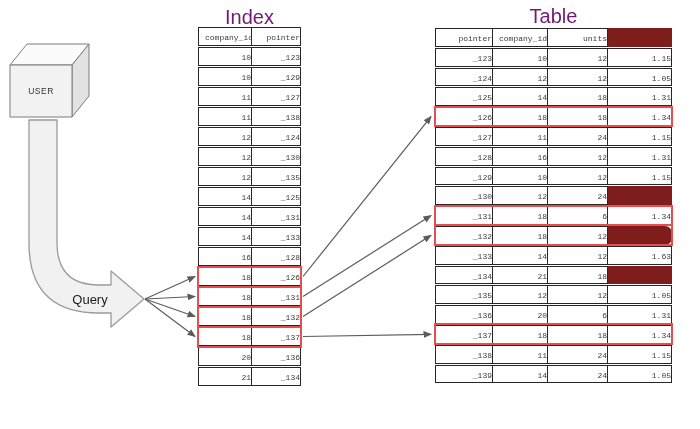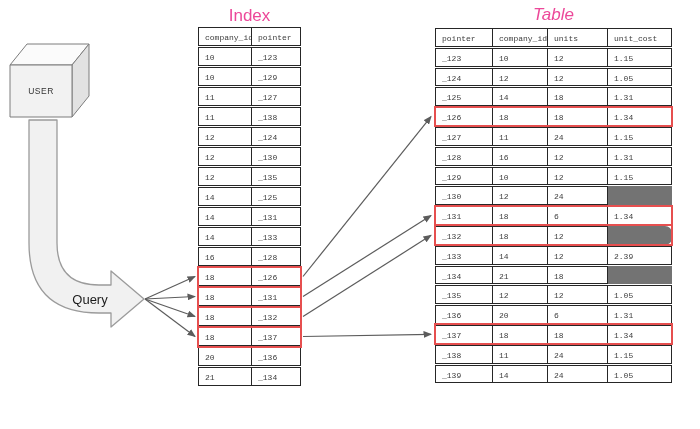--- a/index.html
+++ b/index.html
@@ -1,29 +1,29 @@
 <!DOCTYPE html>
 <html style="--highlight: #e64f4f; --table_border: #262626; --arrow: #5c5c5c; --shape_fill: #f1f1f1; --shape_stroke: #9b9b9b; --text: #3d3d3d;"><head>
 <meta charset="utf-8">
 <style>
   html,body{margin:0;padding:0;background:#fff;}
   .canvas{position:relative;width:700px;height:429px;background:#ffffff;overflow:hidden;
           font-family:"Liberation Sans",sans-serif;}
   #arrow-layer{position:absolute;left:0;top:0;width:700px;height:429px;}
 
-  .title{position:absolute;font-size:17px;font-weight:500;color:#ec4899;text-align:center;
+  .title{position:absolute;font-size:20px;font-weight:500;color:#701a75;text-align:center;
          font-family:"Liberation Sans",sans-serif;}
   #index-title{left:198px;top:6px;width:103px;}
-  #main-title{left:435px;top:5px;width:237px;font-style:italic;}
+  #main-title{left:435px;top:5px;width:237px;}
 
   .dtable{position:absolute;}
   #index-table{left:198px;top:27px;width:103px;}
   #main-table{left:435px;top:28px;width:237px;}
 
-  .trow{display:flex;box-sizing:border-box;margin-bottom:1px;position:relative;background:#737373;}
+  .trow{display:flex;box-sizing:border-box;margin-bottom:1px;position:relative;background:#7f1d1d;text-align:right;}
   #index-table .trow{height:19px;}
   #main-table .trow{height:18.8px;}
   .tcell{box-sizing:border-box;border:1px solid var(--table_border);border-left-width:0;
          font-family:"Liberation Mono","DejaVu Sans Mono",monospace;font-size:8px;
          color:var(--text);padding:5px 0 0 6px;overflow:hidden;white-space:nowrap;background:#fff;}
   .tcell:first-child{border-left-width:1px;}
   #index-table .c0{width:54px;} #index-table .c1{width:49px;}
   #main-table .c0{width:58px;} #main-table .c1{width:55px;}
   #main-table .c2{width:60px;} #main-table .c3{width:64px;}
 
@@ -151,21 +151,20 @@
       <div class="trow">
         <div class="tcell c0">21</div>
         <div class="tcell c1">_134</div>
       </div>
     </div>
   <div class="dtable" id="main-table">
       <div class="trow header">
         <div class="tcell c0">pointer</div>
         <div class="tcell c1">company_id</div>
         <div class="tcell c2">units</div>
-        <div class="tcell c3">unit_cost</div>
       </div>
       <div class="trow">
         <div class="tcell c0">_123</div>
         <div class="tcell c1">10</div>
         <div class="tcell c2">12</div>
         <div class="tcell c3">1.15</div>
       </div>
       <div class="trow">
         <div class="tcell c0">_124</div>
         <div class="tcell c1">12</div>
@@ -215,21 +214,21 @@
       </div>
       <div class="trow hl">
         <div class="tcell c0">_132</div>
         <div class="tcell c1">18</div>
         <div class="tcell c2">12</div>
       </div>
       <div class="trow">
         <div class="tcell c0">_133</div>
         <div class="tcell c1">14</div>
         <div class="tcell c2">12</div>
-        <div class="tcell c3">2.39</div>
+        <div class="tcell c3">1.63</div>
       </div>
       <div class="trow">
         <div class="tcell c0">_134</div>
         <div class="tcell c1">21</div>
         <div class="tcell c2">18</div>
       </div>
       <div class="trow">
         <div class="tcell c0">_135</div>
         <div class="tcell c1">12</div>
         <div class="tcell c2">12</div>

